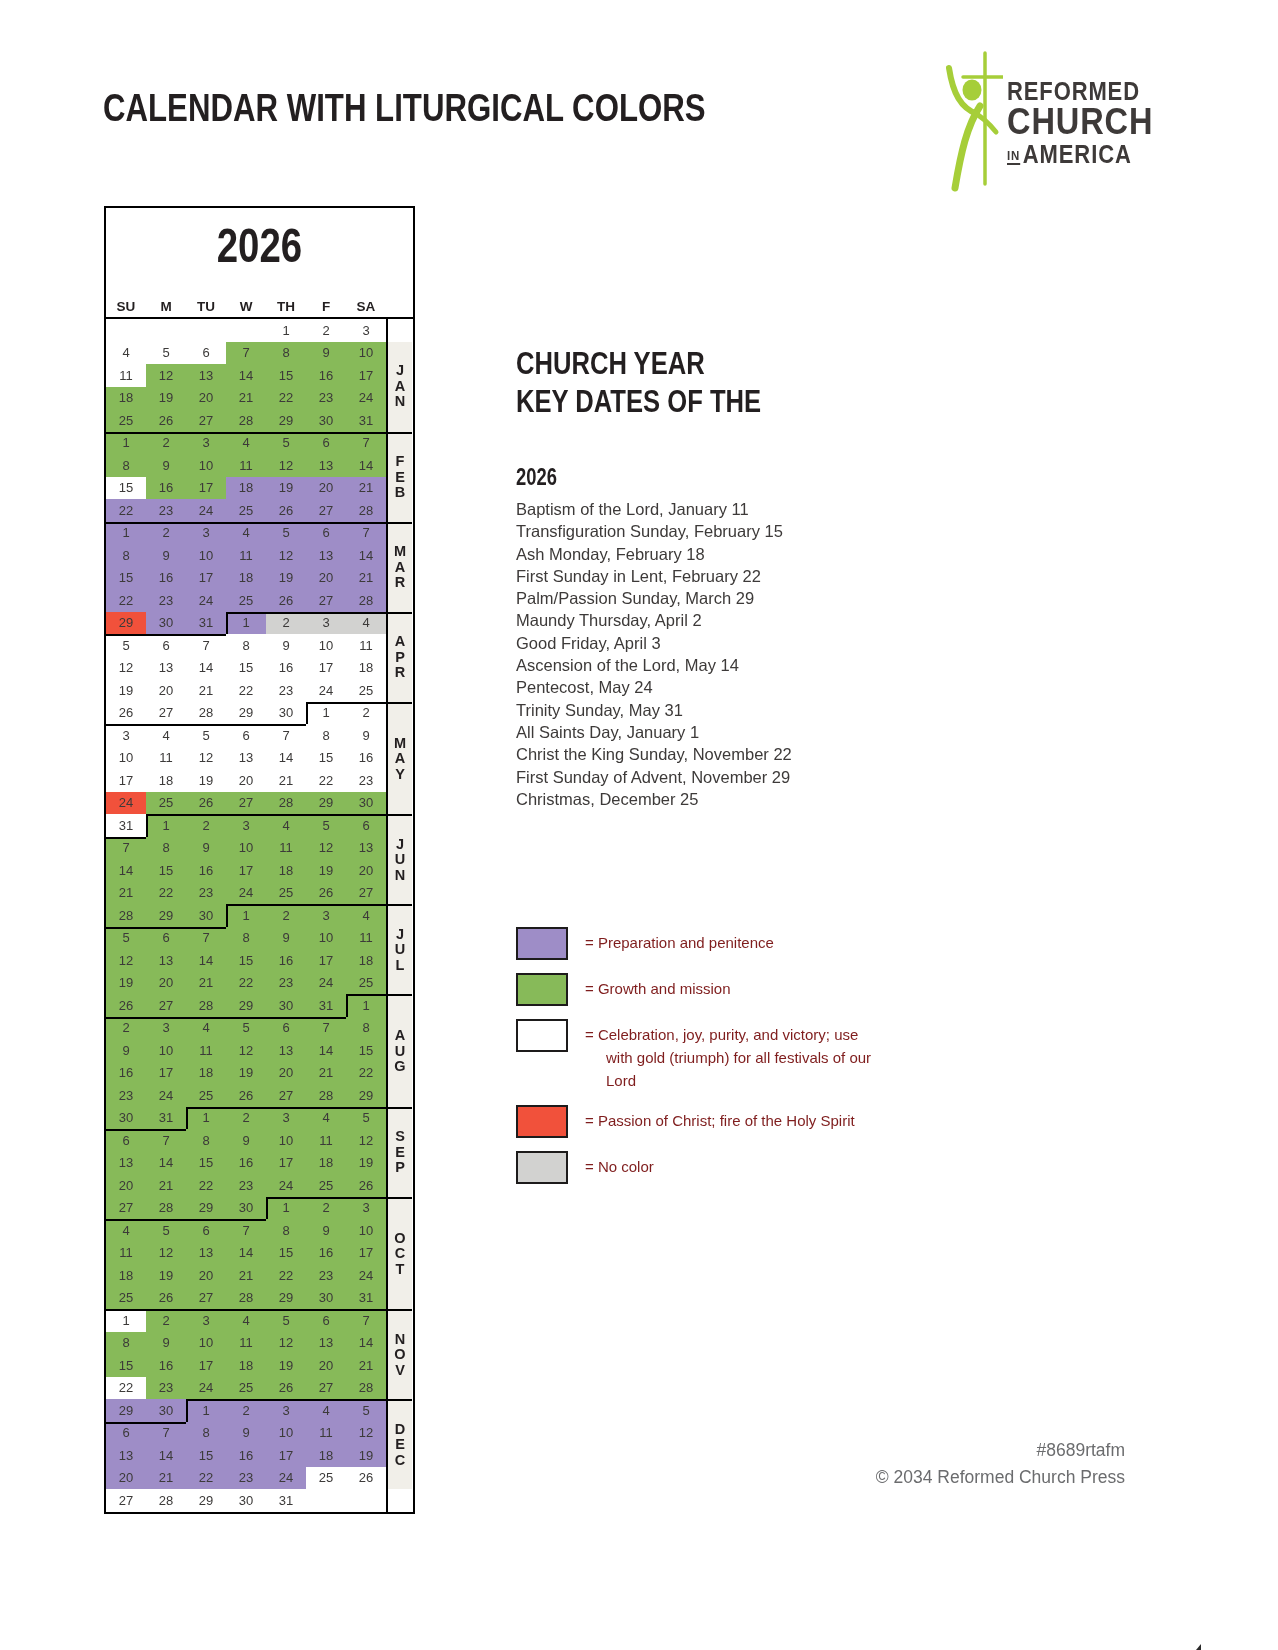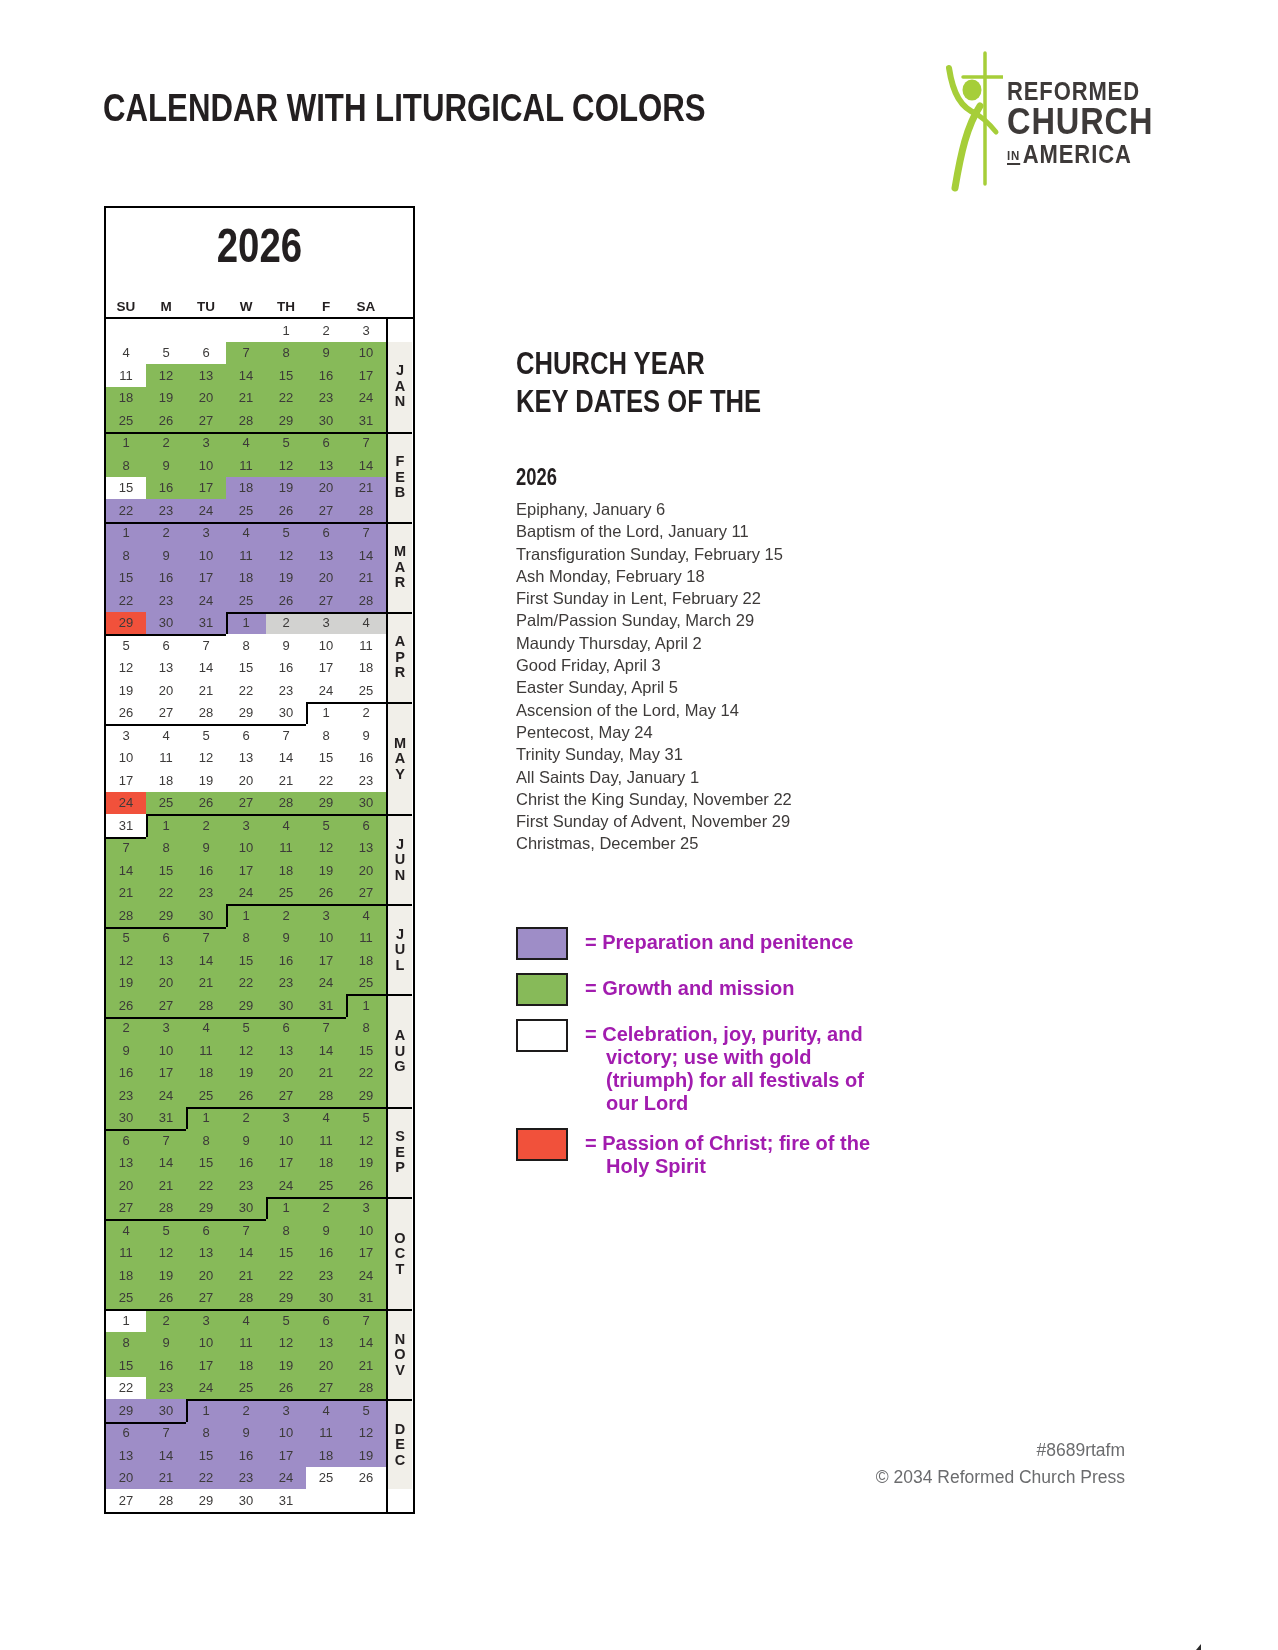--- a/index.html
+++ b/index.html
@@ -37,21 +37,21 @@
   
   .keydates{position:absolute;left:516px;top:344px;width:480px;}
   .kd-head{font-size:32px;font-weight:bold;color:#231f20;line-height:38px;}
   .kd-year{margin-top:44px;font-size:23px;font-weight:bold;color:#231f20;}
   .kd-list{margin-top:7px;font-size:16.5px;line-height:22.3px;color:#3d3a39;}
 
   
   .legend{position:absolute;left:516px;top:927px;width:480px;}
   .leg-row{display:flex;align-items:flex-start;margin-bottom:13px;}
   .leg-swatch{width:52px;height:33px;border:2.5px solid #1d1b1b;box-sizing:border-box;flex:0 0 auto;margin-right:17px;}
-  .leg-text{width:280px;font-size:20px;font-weight:bold;color:#a21caf;line-height:23px;
+  .leg-text{width:280px;font-size:15px;font-weight:normal;color:#7f1d1d;line-height:23px;
             padding-left:21px;text-indent:-21px;padding-top:4px;}
 
   
   .footer{position:absolute;right:153px;top:1437px;text-align:right;color:#6b6c6e;font-size:17.5px;line-height:27px;}
   .corner-speck{position:absolute;left:1196px;top:1644px;width:5px;height:6px;background:#2a2a2a;
                 clip-path:polygon(100% 0,100% 100%,0 100%);}
 </style>
 </head>
 <body>
 
@@ -538,29 +538,27 @@
 
 <div class="keydates">
   <div class="kd-head">
     <div><span class="cond">CHURCH YEAR</span></div>
     <div><span class="cond">KEY DATES OF THE</span></div>
   </div>
   <div class="kd-year">
     <span class="cond">2026</span>
   </div>
   <div class="kd-list">
-      <div>Epiphany, January 6</div>
       <div>Baptism of the Lord, January 11</div>
       <div>Transfiguration Sunday, February 15</div>
       <div>Ash Monday, February 18</div>
       <div>First Sunday in Lent, February 22</div>
       <div>Palm/Passion Sunday, March 29</div>
       <div>Maundy Thursday, April 2</div>
       <div>Good Friday, April 3</div>
-      <div>Easter Sunday, April 5</div>
       <div>Ascension of the Lord, May 14</div>
       <div>Pentecost, May 24</div>
       <div>Trinity Sunday, May 31</div>
       <div>All Saints Day, January 1</div>
       <div>Christ the King Sunday, November 22</div>
       <div>First Sunday of Advent, November 29</div>
       <div>Christmas, December 25</div>
     </div>
 </div>
 
@@ -574,19 +572,23 @@
       <div class="leg-text">= Growth and mission</div>
     </div>
     <div class="leg-row">
       <div class="leg-swatch" style="background: rgb(255, 255, 255);"></div>
       <div class="leg-text">= Celebration, joy, purity, and victory; use with gold (triumph) for all festivals of our Lord</div>
     </div>
     <div class="leg-row">
       <div class="leg-swatch" style="background: rgb(241, 81, 59);"></div>
       <div class="leg-text">= Passion of Christ; fire of the Holy Spirit</div>
     </div>
+    <div class="leg-row">
+      <div class="leg-swatch" style="background: rgb(210, 210, 208);"></div>
+      <div class="leg-text">= No color</div>
+    </div>
   </div>
 
 <div class="footer">
   <div>#8689rtafm</div>
   <div>© 2034 Reformed Church Press</div>
 </div>
 <div class="corner-speck"></div>
 
 </body></html>

